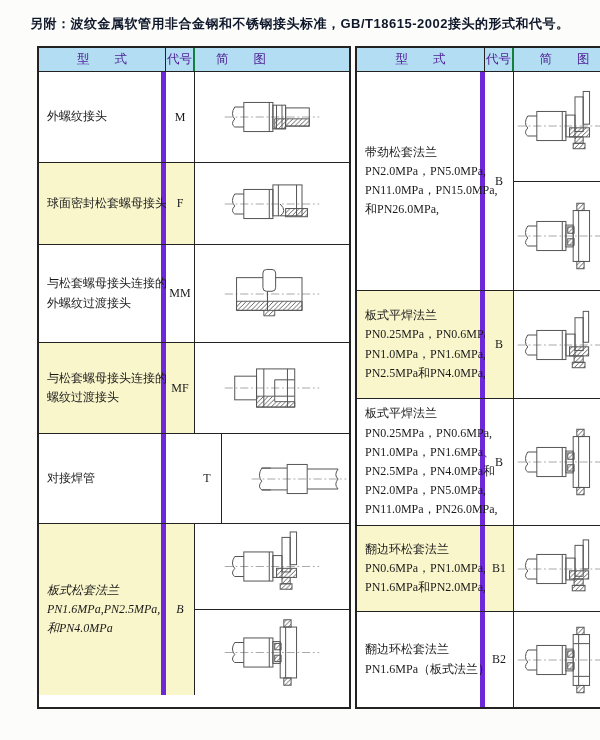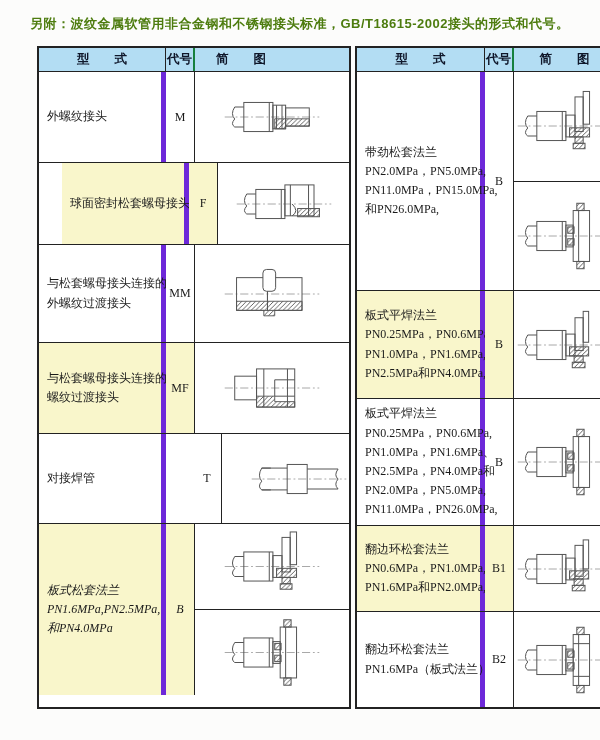--- a/index.html
+++ b/index.html
@@ -5,31 +5,31 @@
   html,body{margin:0;padding:0;}
   body{
     width:600px;height:740px;background:#fcfcfb;
     font-family:"Liberation Serif","DejaVu Serif",serif;
     color:#1a1a1a; overflow:hidden;
   }
   .page{position:relative;width:600px;height:740px;}
   .doc-title{
     position:absolute;left:30px;top:15px;width:560px;
     font-family:"Liberation Sans","DejaVu Sans",sans-serif;
-    font-weight:bold;font-size:13px;letter-spacing:0.5px;color:#4d7c0f;
+    font-weight:bold;font-size:13px;letter-spacing:0.5px;color:#0f172a;
     white-space:nowrap;
   }
   .table-wrap{position:absolute;left:37px;top:46px;display:flex;}
   .half{border:2px solid #222;background:#fff;box-sizing:border-box;}
   .half.right{margin-left:4px;}
   .thead{display:flex;height:24px;border-bottom:1px solid #222;background:#b3ddf3;box-sizing:border-box;}
   .hcell{
     display:flex;align-items:center;justify-content:center;
     font-family:"Liberation Sans","DejaVu Sans",sans-serif;
-    font-weight:bold;font-size:12.5px;color:#0f172a;box-sizing:border-box;
+    font-weight:normal;font-size:12.5px;color:#4c1d95;box-sizing:border-box;
   }
   .h-type{border-right:1px solid #222;}
   .h-code{border-right:2px solid #15803d;}
   .left  .h-type{width:127px}  .left .h-code{width:29px}  .left .h-sketch{width:92px}
   .right .h-type{width:128px}  .right .h-code{width:29px} .right .h-sketch{width:101px}
   .row{display:flex;border-bottom:1px solid #222;box-sizing:border-box;}
   .row:last-child{border-bottom:none;}
   .cell{box-sizing:border-box;}
   .cell-type{
     width:127px;border-right:5px solid #6d28d9;
@@ -86,21 +86,21 @@
                   <rect x="24" y="24" width="32" height="32" fill="none" stroke="#555" stroke-width="1.1"></rect>
                   <path d="M52 24 V56" fill="none" stroke="#555" stroke-width="1.1"></path>
                   <rect x="56" y="27" width="14" height="26" fill="none" stroke="#555" stroke-width="1.1"></rect>
                   <path d="M60 27 V53 M66 27 V53" fill="none" stroke="#555" stroke-width="1.1"></path>
                   <rect x="70" y="30" width="26" height="20" fill="none" stroke="#555" stroke-width="1.1"></rect>
                   <path d="M58 42 H96 V50 H70 V53 H58 Z" fill="url(#hatch)" stroke="#555" stroke-width="1"></path>
                 </svg>
               </div>
             </div>
   </div>
-          <div class="row" style="height: 82px; padding-left: 23px;">
+          <div class="row" style="height: 82px;">
     <div class="cell cell-type hl">
               <div class="tline">球面密封松套螺母接头</div>
             </div>
     <div class="cell cell-code hl">F</div>
     <div class="cell cell-sketch">
               <div class="sub">
                 <svg class="sketch" viewBox="0 0 110 80" width="100" height="74" preserveAspectRatio="xMidYMid meet">
                   <path d="M3 40 H107" stroke="#888" stroke-width="0.8" stroke-dasharray="9 3 2 3" fill="none"></path>
                   <path d="M14 29 q-5 7.699999999999999 0 13.2 q-5 5.5 0 8.8" fill="none" stroke="#555" stroke-width="1.1"></path>
                   <path d="M14 29 H24 M14 51 H24" fill="none" stroke="#555" stroke-width="1.1"></path>

